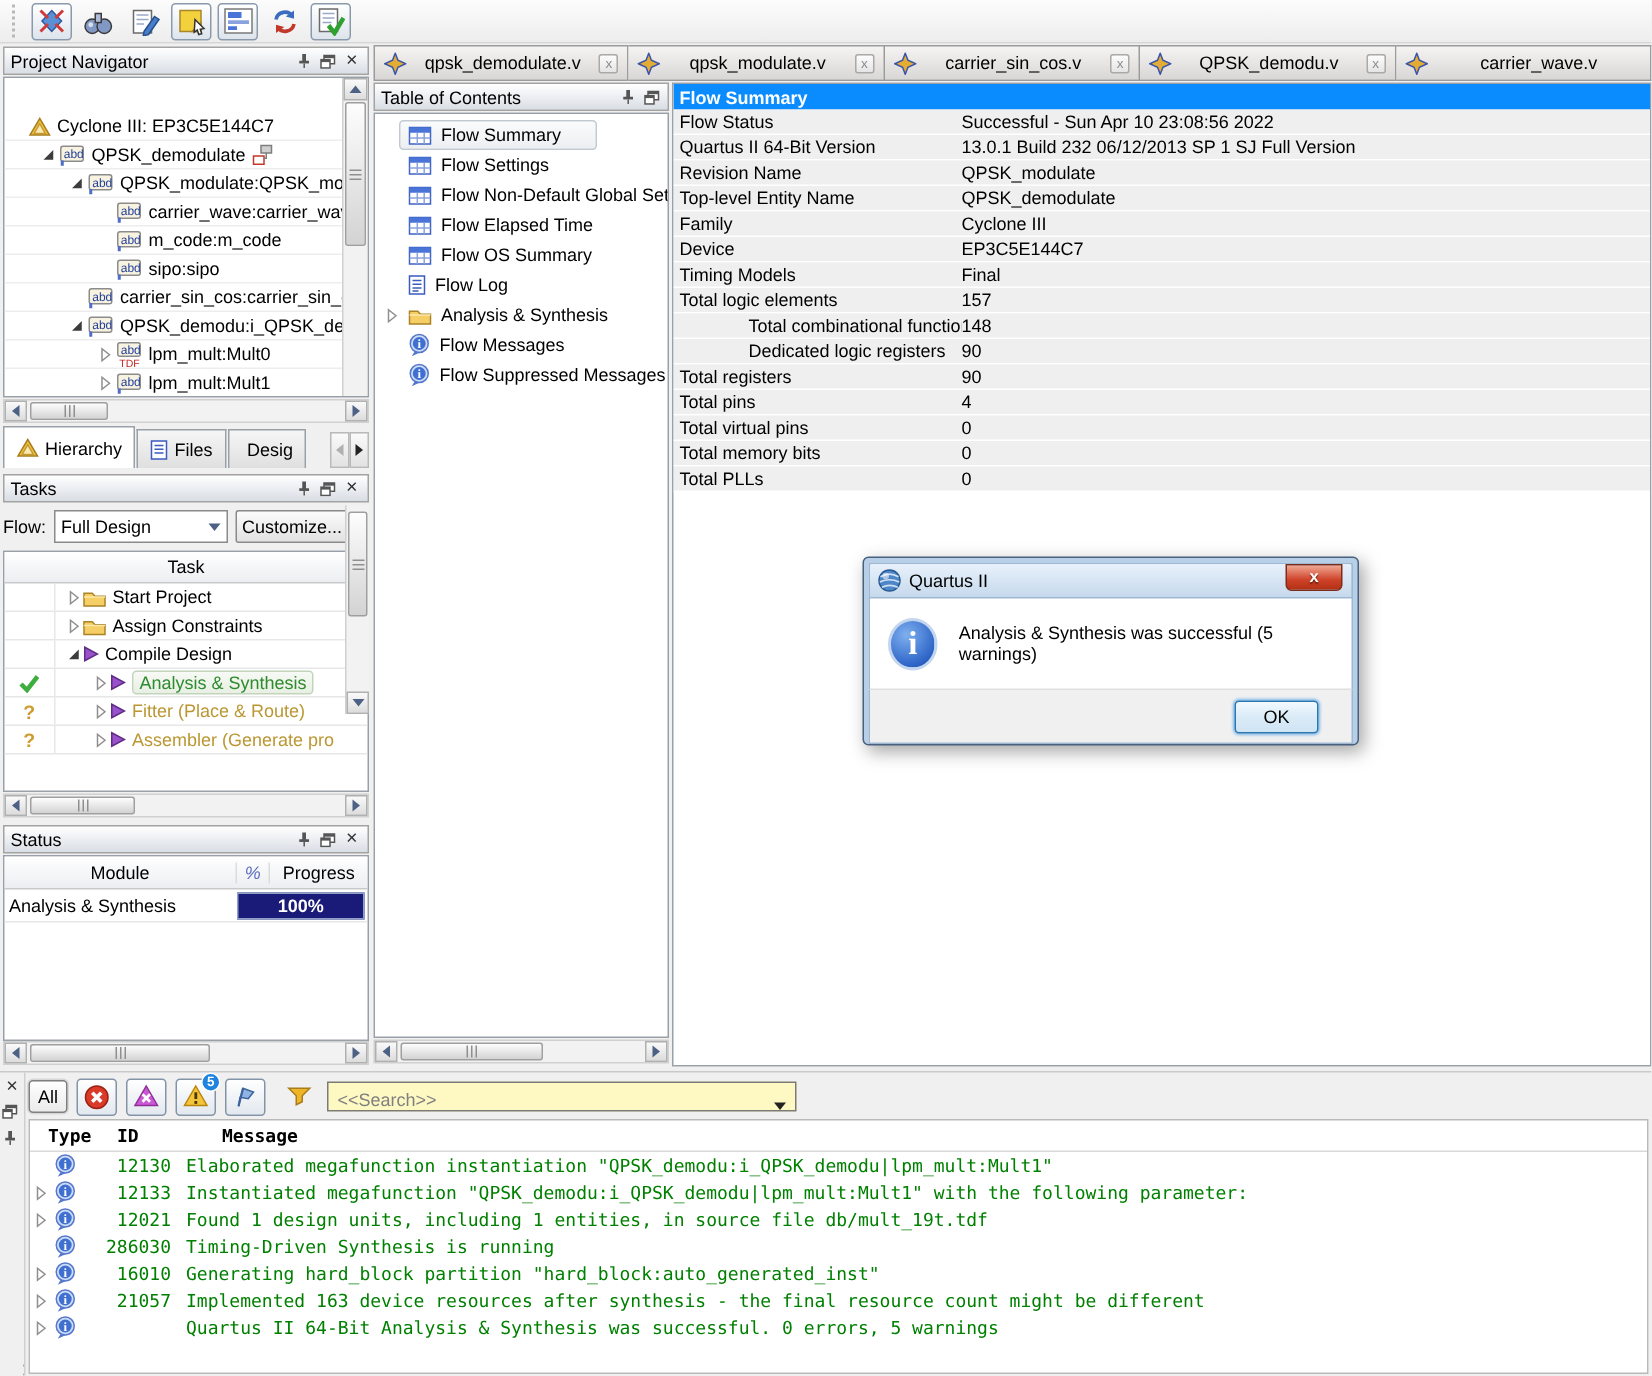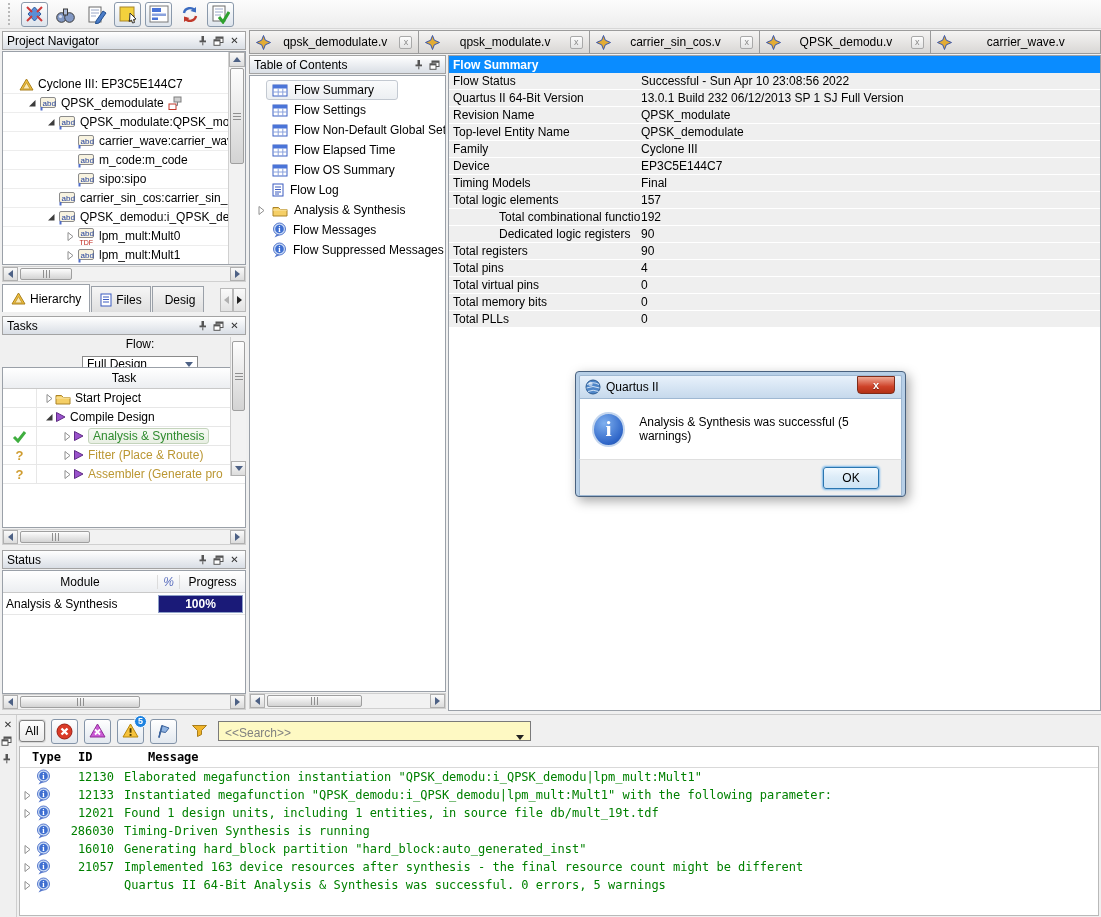--- a/index.html
+++ b/index.html
@@ -42,21 +42,21 @@
   #pn-vscroll { right:0; top:0; width:17px; height:100%; border:none; border-left:1px solid #d0d0d0; }
   #pn-hscroll { left:0; top:235px; width:244px; height:16px; }
   #pn-tabs { position:absolute; left:0; top:253px; width:244px; height:28px; display:flex; align-items:flex-end; }
   .pn-tab { height:26px; display:flex; align-items:center; gap:4px; padding:4px 8px; border:1px solid #9aa0a8; border-bottom:none; background:linear-gradient(#f6f6f6,#dfdfdf); margin-right:1px; white-space:nowrap; overflow:hidden; }
   .pn-tab.active { background:#fff; height:28px; }
   .tab-arrows { margin-left:auto; display:flex; }
   .tab-arrow { width:13px; height:24px; display:flex; align-items:center; justify-content:center; border:1px solid #b9b9b9; background:linear-gradient(#fafafa,#e2e2e2); }
 
   
   #tasks { position:absolute; left:2px; top:316px; width:244px; height:229px; }
-  #tasks-flowrow { position:absolute; left:16px; top:21px; width:244px; height:28px; display:flex; align-items:center; gap:5px;flex-direction:column; }
+  #tasks-flowrow { position:absolute; left:0; top:21px; width:244px; height:28px; display:flex; align-items:center; gap:5px; }
   #flow-combo { width:116px; height:22px; background:#fff; border:1px solid #8a8a8a; display:flex; align-items:center; padding:0 4px; }
   #flow-combo .tri.down { margin-left:auto; }
   #customize-btn { width:76px; height:22px; border:1px solid #8a8a8a; border-radius:2px; background:linear-gradient(#fbfbfb,#e2e2e2); display:flex; align-items:center; justify-content:center; }
   #tasks-table { position:absolute; left:0; top:51px; width:244px; height:161px; background:#fff; border:1px solid #9aa0a8; overflow:hidden; }
   #tasks-header { height:21px; border-bottom:1px solid #c9c9c9; background:linear-gradient(#ffffff,#eceef1); display:flex; align-items:center; }
   #tasks-header .hc { flex:1; text-align:center; }
   .task-row { height:19px; display:flex; align-items:center; border-bottom:1px solid #e7e7e7; white-space:nowrap; }
   .task-status { width:34px; align-self:stretch; border-right:1px solid #e7e7e7; display:flex; align-items:center; justify-content:center; flex:none; }
   .task-row .lbl { margin-left:4px; }
   .task-row .lbl.green { color:#2e8b2e; background:linear-gradient(#f7faf5,#e8efe3); border:1px solid #c4d4bc; border-radius:3px; padding:0 4px; }
@@ -474,20 +474,36 @@
                 <path d="M1 3.5 h5.5 l1.8 2 H15 v6.5 H1 Z" fill="#f5cf66" stroke="#ab8326"></path>
                 <path d="M1 6 h14" stroke="#fbe8ab"></path>
               </svg>
             </span>
             <span class="lbl">Start Project</span>
           </div>
           <div class="task-row">
             <span class="task-status"></span>
             <span style="width: 6px; flex: 0 0 auto;"></span>
             <span class="expslot" style="width: 12px; display: inline-flex; justify-content: center; flex: 0 0 auto;">
+              <svg width="9" height="11" viewBox="0 0 9 11">
+                <path d="M2 1.5 L7 5.5 L2 9.5 Z" fill="#fff" stroke="#8f8f8f"></path>
+              </svg>
+            </span>
+            <span class="icn" style="display: inline-flex; align-items: center;">
+              <svg width="16" height="13">
+                <path d="M1 3.5 h5.5 l1.8 2 H15 v6.5 H1 Z" fill="#f5cf66" stroke="#ab8326"></path>
+                <path d="M1 6 h14" stroke="#fbe8ab"></path>
+              </svg>
+            </span>
+            <span class="lbl">Assign Constraints</span>
+          </div>
+          <div class="task-row">
+            <span class="task-status"></span>
+            <span style="width: 6px; flex: 0 0 auto;"></span>
+            <span class="expslot" style="width: 12px; display: inline-flex; justify-content: center; flex: 0 0 auto;">
               <svg width="10" height="10" viewBox="0 0 10 10">
                 <path d="M8.5 2 V8.5 H2 Z" fill="#3c3c3c"></path>
               </svg>
             </span>
             <span class="icn" style="display: inline-flex; align-items: center;">
               <svg width="11" height="12">
                 <path d="M1.5 1.5 L10 6 L1.5 10.5 Z" fill="#9a52cc" stroke="#5f2d85"></path>
               </svg>
             </span>
             <span class="lbl">Compile Design</span>
@@ -839,21 +855,21 @@
         <div class="flow-row">
           <span class="k">Timing Models</span>
           <span class="v">Final</span>
         </div>
         <div class="flow-row">
           <span class="k">Total logic elements</span>
           <span class="v">157</span>
         </div>
         <div class="flow-row">
           <span class="k ind">Total combinational functions</span>
-          <span class="v">192</span>
+          <span class="v">148</span>
         </div>
         <div class="flow-row">
           <span class="k ind">Dedicated logic registers</span>
           <span class="v">90</span>
         </div>
         <div class="flow-row">
           <span class="k">Total registers</span>
           <span class="v">90</span>
         </div>
         <div class="flow-row">

